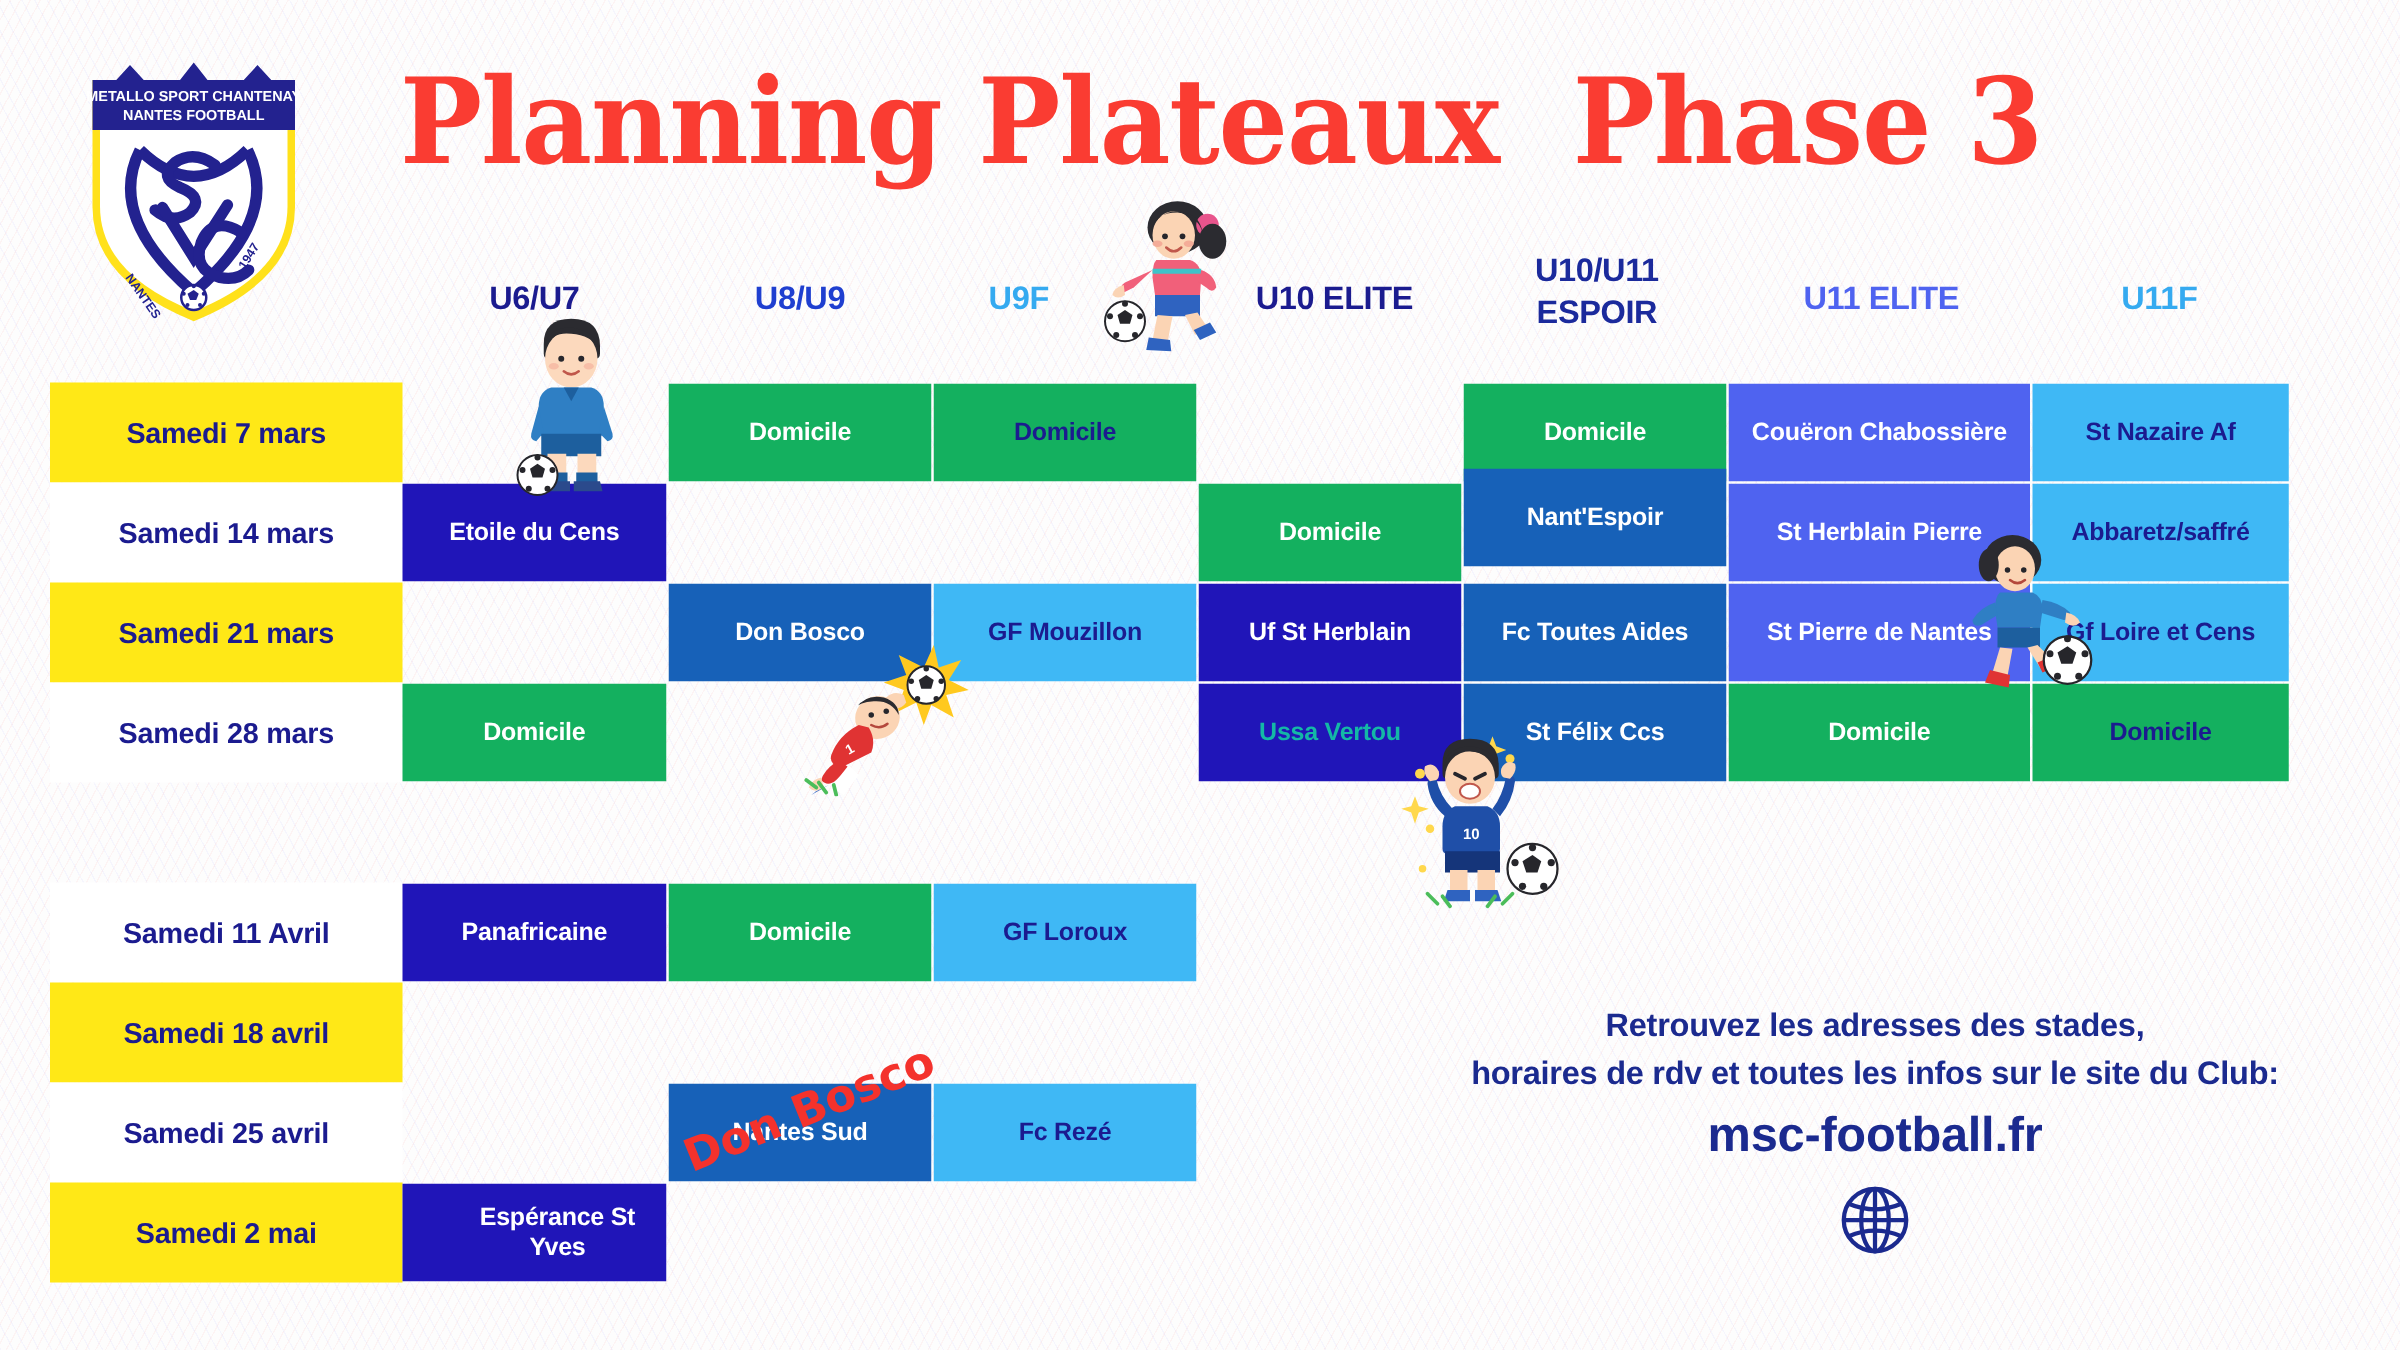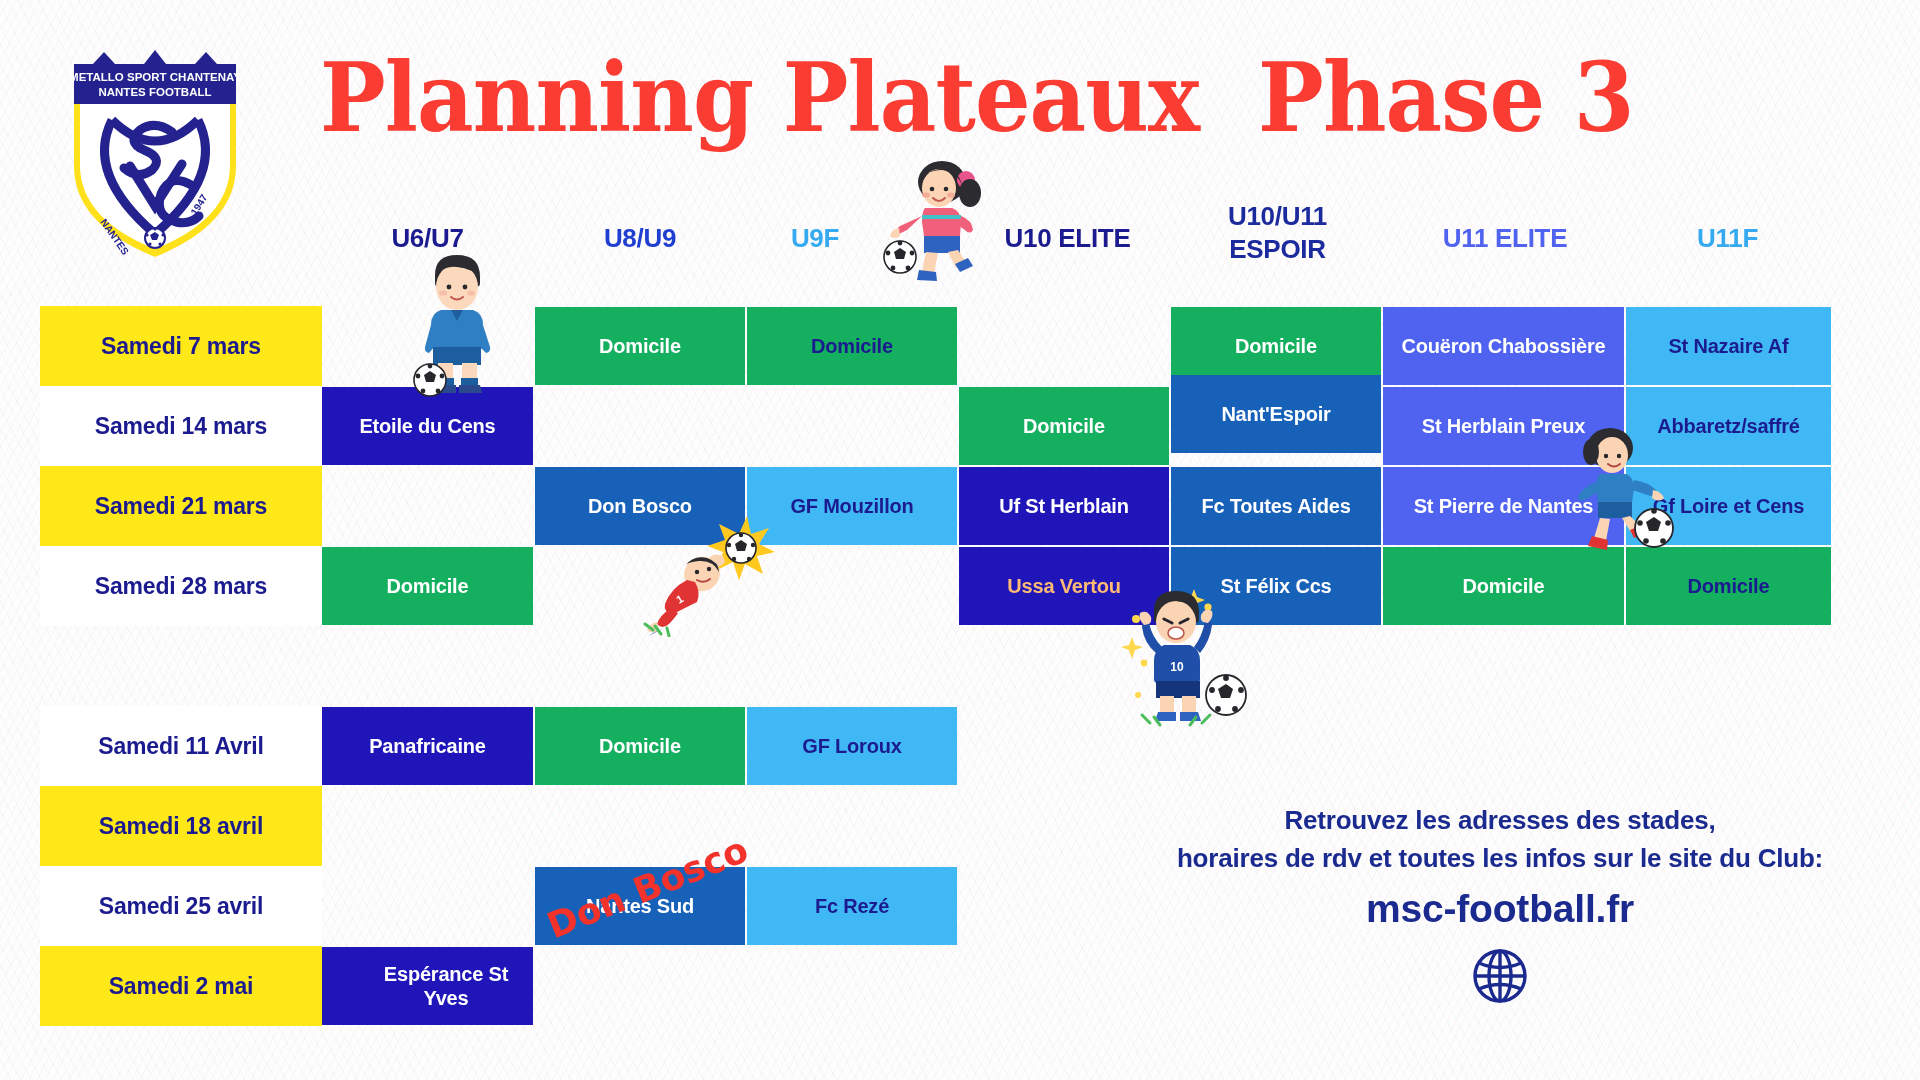--- a/index.html
+++ b/index.html
@@ -206,35 +206,35 @@
       <div class="slot-cell" style="left: 747px; top: 285px; width: 210px; height: 78px; background: rgb(20, 176, 95); color: rgb(27, 27, 143);">Domicile</div>
       <div class="slot-cell" style="left: 1171px; top: 285px; width: 210px; height: 78px; background: rgb(20, 176, 95); color: rgb(255, 255, 255);">Domicile</div>
       <div class="slot-cell" style="left: 1383px; top: 285px; width: 241px; height: 78px; background: rgb(79, 99, 240); color: rgb(255, 255, 255);">Couëron Chabossière</div>
       <div class="slot-cell" style="left: 1626px; top: 285px; width: 205px; height: 78px; background: rgb(63, 184, 245); color: rgb(27, 27, 143);">St Nazaire Af</div>
       <div class="date-cell" style="left: 40px; top: 364px; width: 282px; height: 80px; background: rgb(255, 255, 255);">Samedi 14 mars</div>
       <div class="slot-cell" style="left: 322px; top: 365px; width: 211px; height: 78px; background: rgb(32, 21, 184); color: rgb(255, 255, 255);">Etoile du Cens</div>
       <div class="slot-cell empty" style="left: 535px; top: 365px; width: 210px; height: 78px; background: transparent; color: transparent;"></div>
       <div class="slot-cell empty" style="left: 747px; top: 365px; width: 210px; height: 78px; background: transparent; color: transparent;"></div>
       <div class="slot-cell" style="left: 959px; top: 365px; width: 210px; height: 78px; background: rgb(20, 176, 95); color: rgb(255, 255, 255);">Domicile</div>
       <div class="slot-cell" style="left: 1171px; top: 353px; width: 210px; height: 78px; background: rgb(23, 97, 184); color: rgb(255, 255, 255);">Nant'Espoir</div>
-      <div class="slot-cell" style="left: 1383px; top: 365px; width: 241px; height: 78px; background: rgb(79, 99, 240); color: rgb(255, 255, 255);">St Herblain Preux</div>
+      <div class="slot-cell" style="left: 1383px; top: 365px; width: 241px; height: 78px; background: rgb(79, 99, 240); color: rgb(255, 255, 255);">St Herblain Pierre</div>
       <div class="slot-cell" style="left: 1626px; top: 365px; width: 205px; height: 78px; background: rgb(63, 184, 245); color: rgb(27, 27, 143);">Abbaretz/saffré</div>
       <div class="date-cell" style="left: 40px; top: 444px; width: 282px; height: 80px; background: rgb(255, 232, 23);">Samedi 21 mars</div>
       <div class="slot-cell empty" style="left: 322px; top: 445px; width: 211px; height: 78px; background: transparent; color: transparent;"></div>
       <div class="slot-cell" style="left: 535px; top: 445px; width: 210px; height: 78px; background: rgb(23, 97, 184); color: rgb(255, 255, 255);">Don Bosco</div>
       <div class="slot-cell" style="left: 747px; top: 445px; width: 210px; height: 78px; background: rgb(63, 184, 245); color: rgb(27, 27, 143);">GF Mouzillon</div>
       <div class="slot-cell" style="left: 959px; top: 445px; width: 210px; height: 78px; background: rgb(32, 21, 184); color: rgb(255, 255, 255);">Uf St Herblain</div>
       <div class="slot-cell" style="left: 1171px; top: 445px; width: 210px; height: 78px; background: rgb(23, 97, 184); color: rgb(255, 255, 255);">Fc Toutes Aides</div>
       <div class="slot-cell" style="left: 1383px; top: 445px; width: 241px; height: 78px; background: rgb(79, 99, 240); color: rgb(255, 255, 255);">St Pierre de Nantes</div>
       <div class="slot-cell" style="left: 1626px; top: 445px; width: 205px; height: 78px; background: rgb(63, 184, 245); color: rgb(27, 27, 143);">Gf Loire et Cens</div>
       <div class="date-cell" style="left: 40px; top: 524px; width: 282px; height: 80px; background: rgb(255, 255, 255);">Samedi 28 mars</div>
       <div class="slot-cell" style="left: 322px; top: 525px; width: 211px; height: 78px; background: rgb(20, 176, 95); color: rgb(255, 255, 255);">Domicile</div>
       <div class="slot-cell empty" style="left: 535px; top: 525px; width: 210px; height: 78px; background: transparent; color: transparent;"></div>
       <div class="slot-cell empty" style="left: 747px; top: 525px; width: 210px; height: 78px; background: transparent; color: transparent;"></div>
-      <div class="slot-cell" style="left: 959px; top: 525px; width: 210px; height: 78px; background: rgb(32, 21, 184); color: #fdba74;">Ussa Vertou</div>
+      <div class="slot-cell" style="left: 959px; top: 525px; width: 210px; height: 78px; background: rgb(32, 21, 184); color: #14b8a6;">Ussa Vertou</div>
       <div class="slot-cell" style="left: 1171px; top: 525px; width: 210px; height: 78px; background: rgb(23, 97, 184); color: rgb(255, 255, 255);">St Félix Ccs</div>
       <div class="slot-cell" style="left: 1383px; top: 525px; width: 241px; height: 78px; background: rgb(20, 176, 95); color: rgb(255, 255, 255);">Domicile</div>
       <div class="slot-cell" style="left: 1626px; top: 525px; width: 205px; height: 78px; background: rgb(20, 176, 95); color: rgb(27, 27, 143);">Domicile</div>
       <div class="slot-cell empty" style="left: 322px; top: 605px; width: 211px; height: 78px; background: transparent; color: transparent;"></div>
       <div class="slot-cell empty" style="left: 535px; top: 605px; width: 210px; height: 78px; background: transparent; color: transparent;"></div>
       <div class="slot-cell empty" style="left: 747px; top: 605px; width: 210px; height: 78px; background: transparent; color: transparent;"></div>
       <div class="slot-cell empty" style="left: 959px; top: 605px; width: 210px; height: 78px; background: transparent; color: transparent;"></div>
       <div class="slot-cell empty" style="left: 1171px; top: 605px; width: 210px; height: 78px; background: transparent; color: transparent;"></div>
       <div class="slot-cell empty" style="left: 1383px; top: 605px; width: 241px; height: 78px; background: transparent; color: transparent;"></div>
       <div class="slot-cell empty" style="left: 1626px; top: 605px; width: 205px; height: 78px; background: transparent; color: transparent;"></div>

